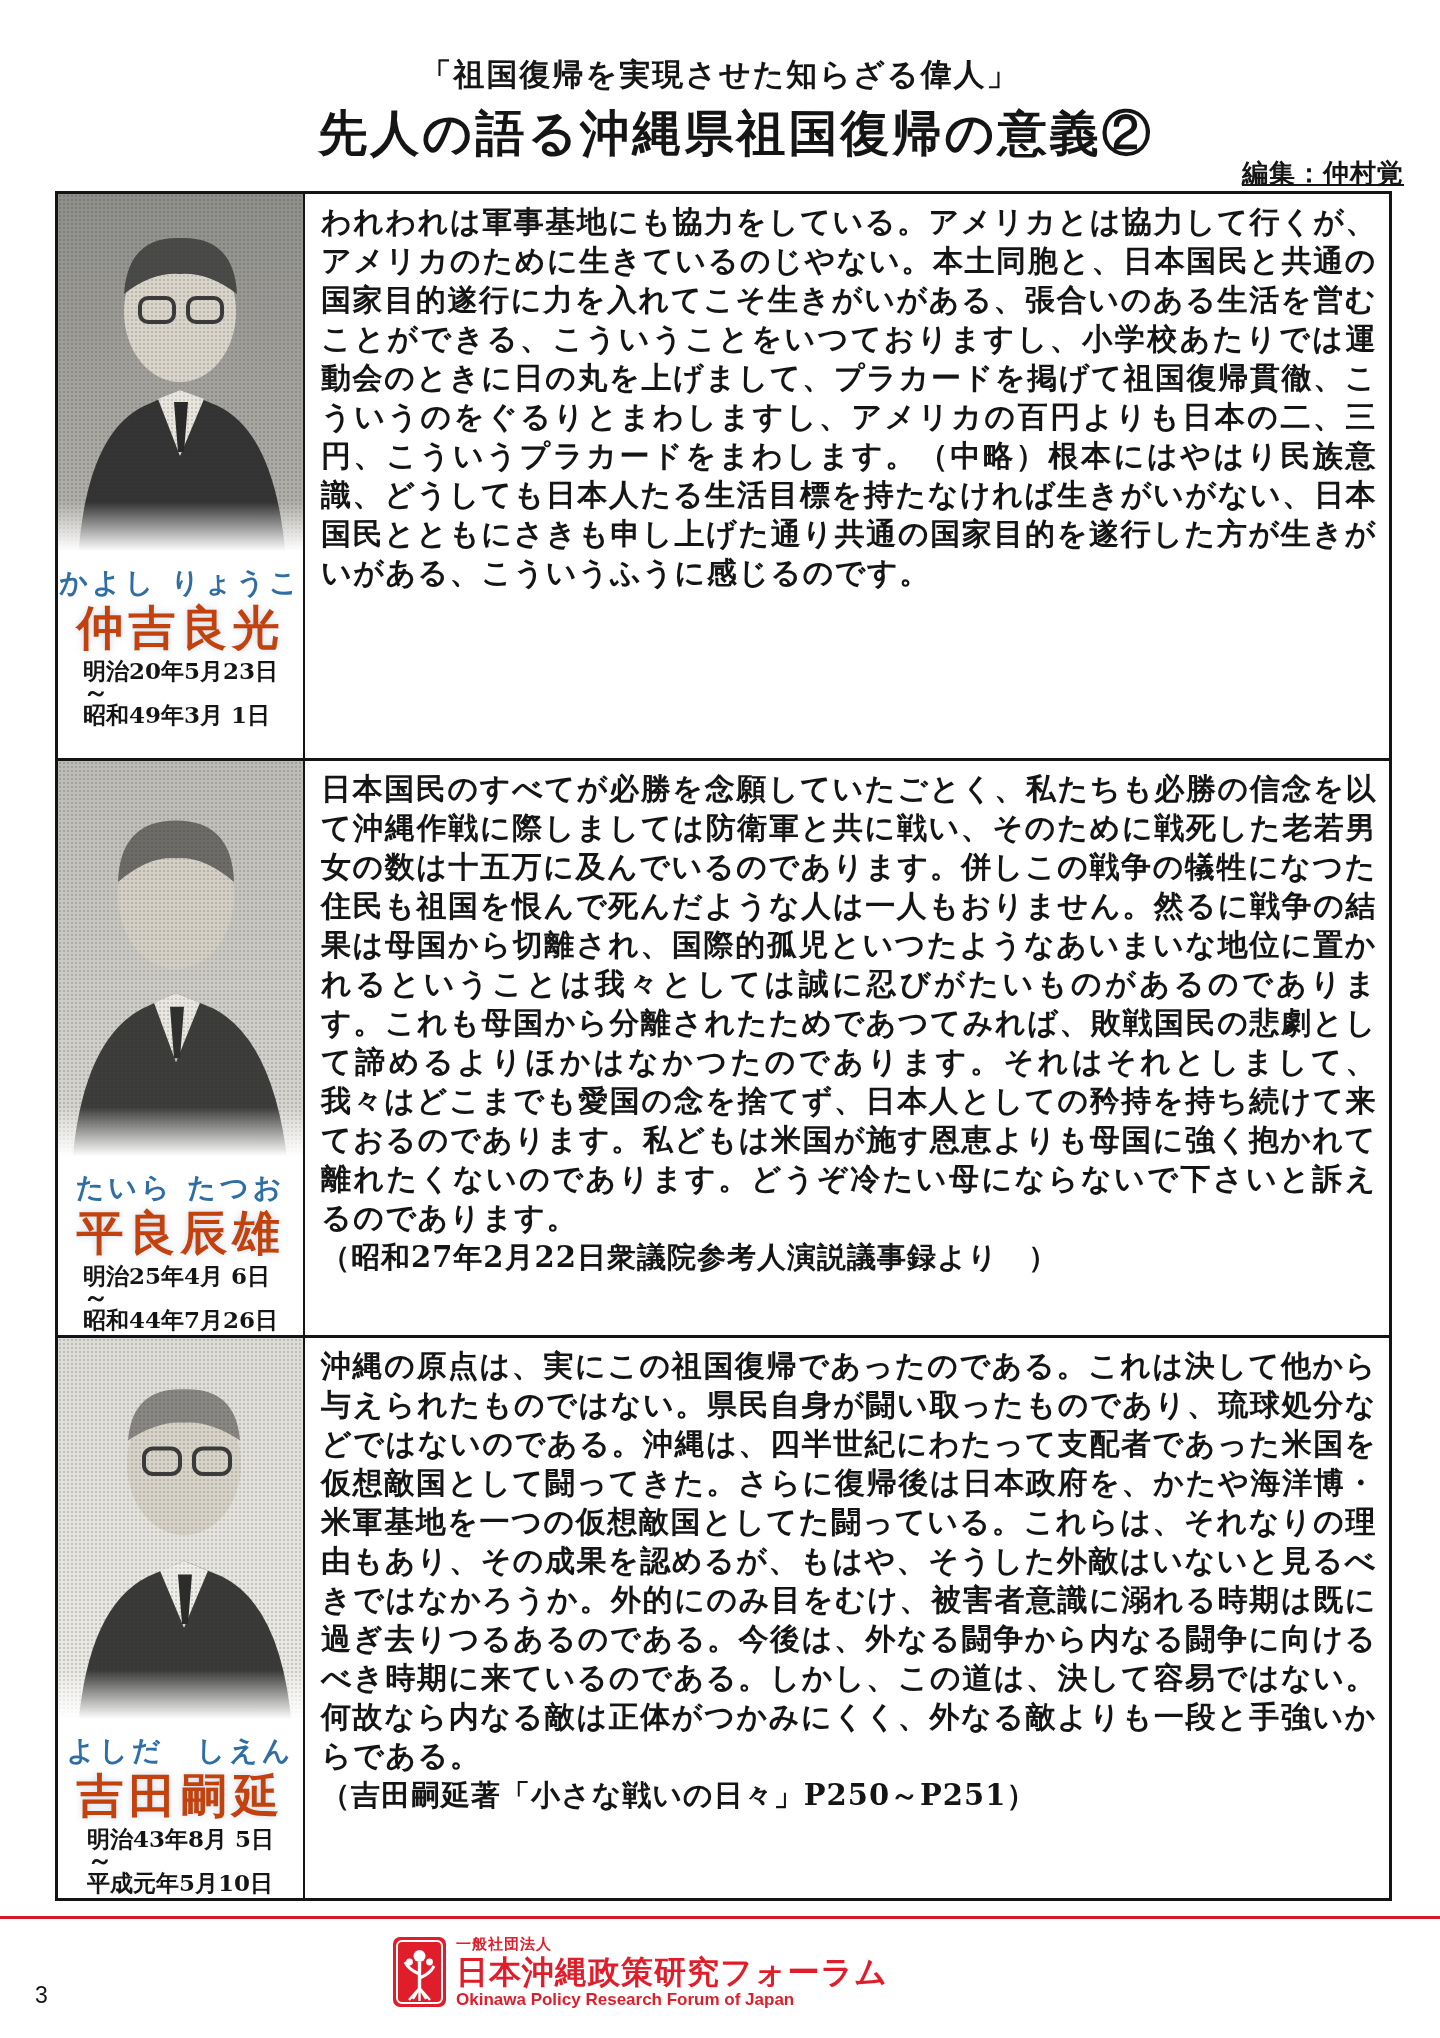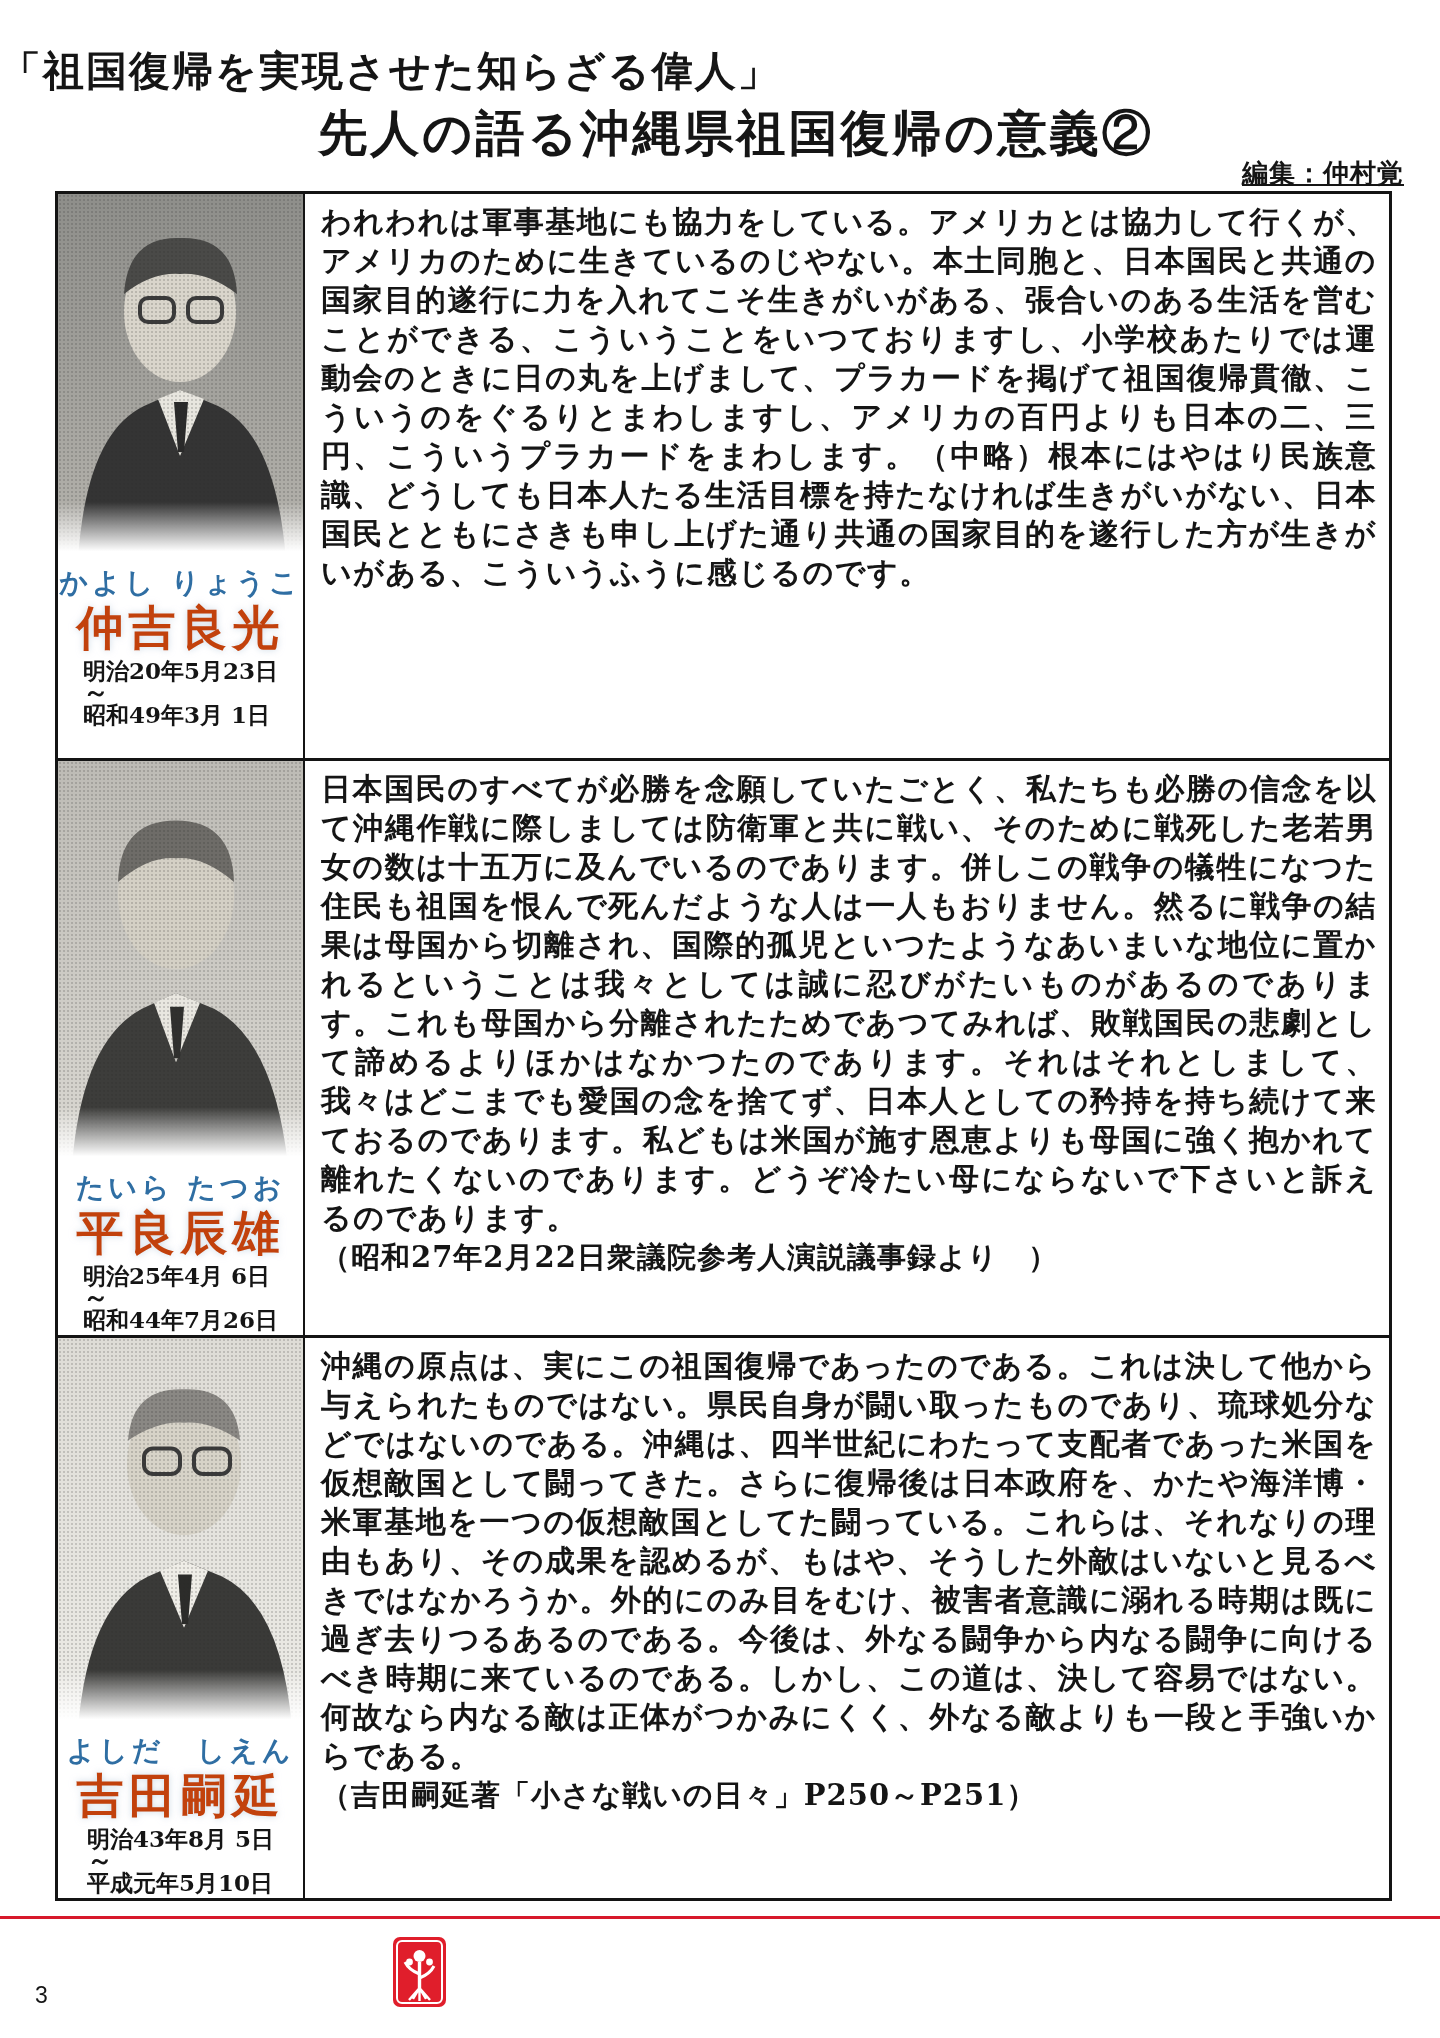--- a/index.html
+++ b/index.html
@@ -4,22 +4,23 @@
 <style>
   html,body { margin:0; padding:0; }
   body {
     width:1440px; height:2038px;
     background:#ffffff;
     position:relative;
     font-family:"DejaVu Serif", serif;
     color:#151515;
   }
   .subtitle {
-    position:absolute; top:44px; left:0; width:100%;
-    font-size:41px; font-weight:bold; letter-spacing:2px;
+    position:absolute; top:54px; left:0; width:100%;
+    text-align:center;
+    font-size:31px; font-weight:bold; letter-spacing:2px;
   }
   .main-title {
     position:absolute; top:101px; left:16px; width:100%;
     text-align:center;
     font-size:49px; font-weight:bold; letter-spacing:3px;
     white-space:nowrap;
   }
   .editor {
     position:absolute; top:156px; right:36px;
     font-size:26px; font-weight:bold; letter-spacing:1px;text-decoration:underline;
@@ -231,15 +232,20 @@
   <svg class="emblem" viewBox="0 0 55 72">
     <rect x="1" y="1" width="53" height="70" rx="7" fill="#e01e2b"></rect>
     <rect x="5" y="5" width="45" height="62" rx="5" fill="none" stroke="#ffffff" stroke-width="2"></rect>
     <circle cx="27.5" cy="20" r="6" fill="#ffffff"></circle>
     <circle cx="17.5" cy="26" r="3.4" fill="#ffffff"></circle>
     <circle cx="37.5" cy="26" r="3.4" fill="#ffffff"></circle>
     <path d="M27.5 26 L27.5 52" stroke="#ffffff" stroke-width="3.4"></path>
     <path d="M27.5 38 Q17 34 13 26 M27.5 42 Q38 38 42 30" stroke="#ffffff" stroke-width="3" fill="none"></path>
     <path d="M27.5 52 L17 64 M27.5 52 L27.5 65 M27.5 52 L38 64 M27.5 52 L21 63 M27.5 52 L34 63" stroke="#ffffff" stroke-width="2.4"></path>
   </svg>
+  <div class="logo-text">
+    <div class="org-type">一般社団法人</div>
+    <div class="org-ja">日本沖縄政策研究フォーラム</div>
+    <div class="org-en">Okinawa Policy Research Forum of Japan</div>
+  </div>
 </div>
 
 <div class="page-num">3</div>
 
 </body></html>

